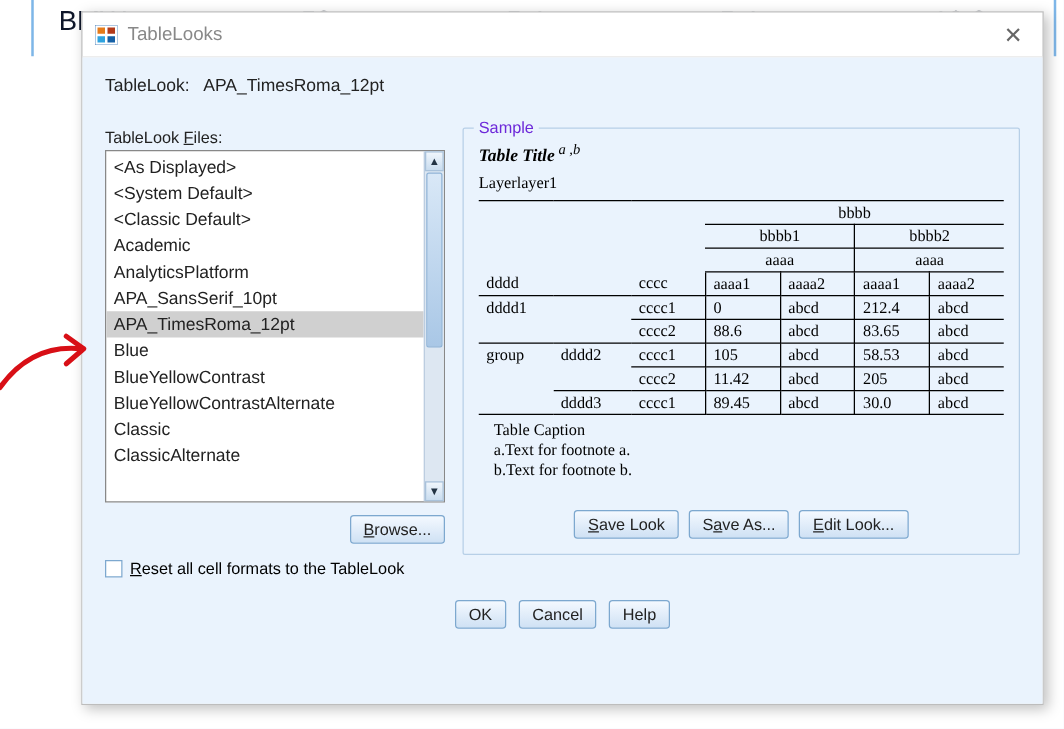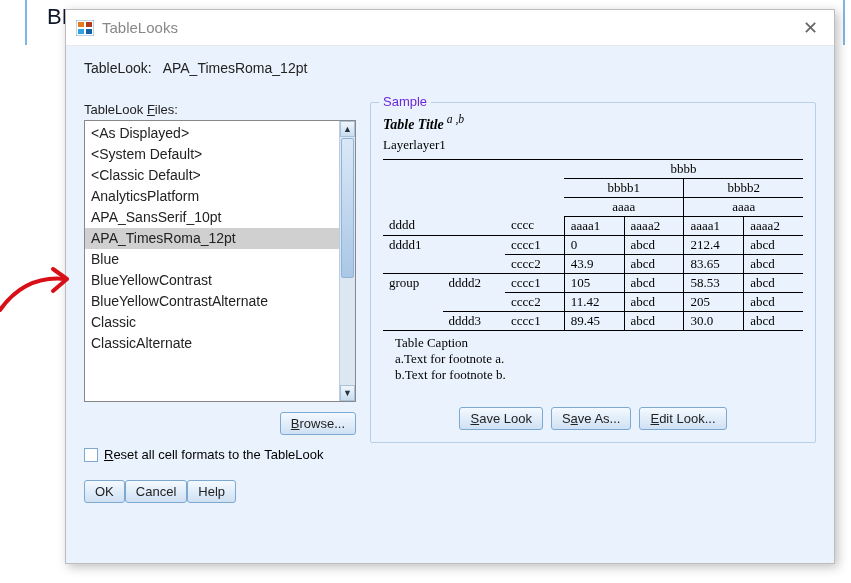--- a/index.html
+++ b/index.html
@@ -220,21 +220,22 @@
   }
   .right-btn-row {
     display:flex;
     gap: 8px;
     justify-content:center;
     margin-top: 24px;
     align-items: center;
   }
   .bottom-buttons {
     display:flex;
-    justify-content:flex-start;
+    gap: 10px;
+    justify-content:center;
     margin-top: 18px;
   }
   u.hot { text-decoration: underline; }
 </style>
 </head>
 <body>
 
 <div class="bg-frame">
   <div class="bg-row">
     <span>BMW</span>
@@ -272,20 +273,21 @@
     </div>
 
     <div class="main-cols">
       <div class="left-col">
         <div class="label-line">TableLook <u class="hot">F</u>iles:</div>
         <div class="listbox-wrap">
           <div class="listbox" id="lb">
               <div class="list-item">&lt;As Displayed&gt;</div>
               <div class="list-item">&lt;System Default&gt;</div>
               <div class="list-item">&lt;Classic Default&gt;</div>
+              <div class="list-item">Academic</div>
               <div class="list-item">AnalyticsPlatform</div>
               <div class="list-item">APA_SansSerif_10pt</div>
               <div class="list-item selected">APA_TimesRoma_12pt</div>
               <div class="list-item">Blue</div>
               <div class="list-item">BlueYellowContrast</div>
               <div class="list-item">BlueYellowContrastAlternate</div>
               <div class="list-item">Classic</div>
               <div class="list-item">ClassicAlternate</div>
             </div>
           <div class="scrollbar">
@@ -339,21 +341,21 @@
             <td class="noborder" colspan="2">dddd1</td>
             <td class="bb">cccc1</td>
             <td class="bb">0</td>
             <td class="bb">abcd</td>
             <td class="bb">212.4</td>
             <td class="bb">abcd</td>
           </tr>
           <tr>
             <td class="bb noborder" colspan="2"></td>
             <td class="bb">cccc2</td>
-            <td class="bb">43.9</td>
+            <td class="bb">88.6</td>
             <td class="bb">abcd</td>
             <td class="bb">83.65</td>
             <td class="bb">abcd</td>
           </tr>
           <tr>
             <td class="noborder">group</td>
             <td class="noborder">dddd2</td>
             <td class="bb">cccc1</td>
             <td class="bb">105</td>
             <td class="bb">abcd</td>

